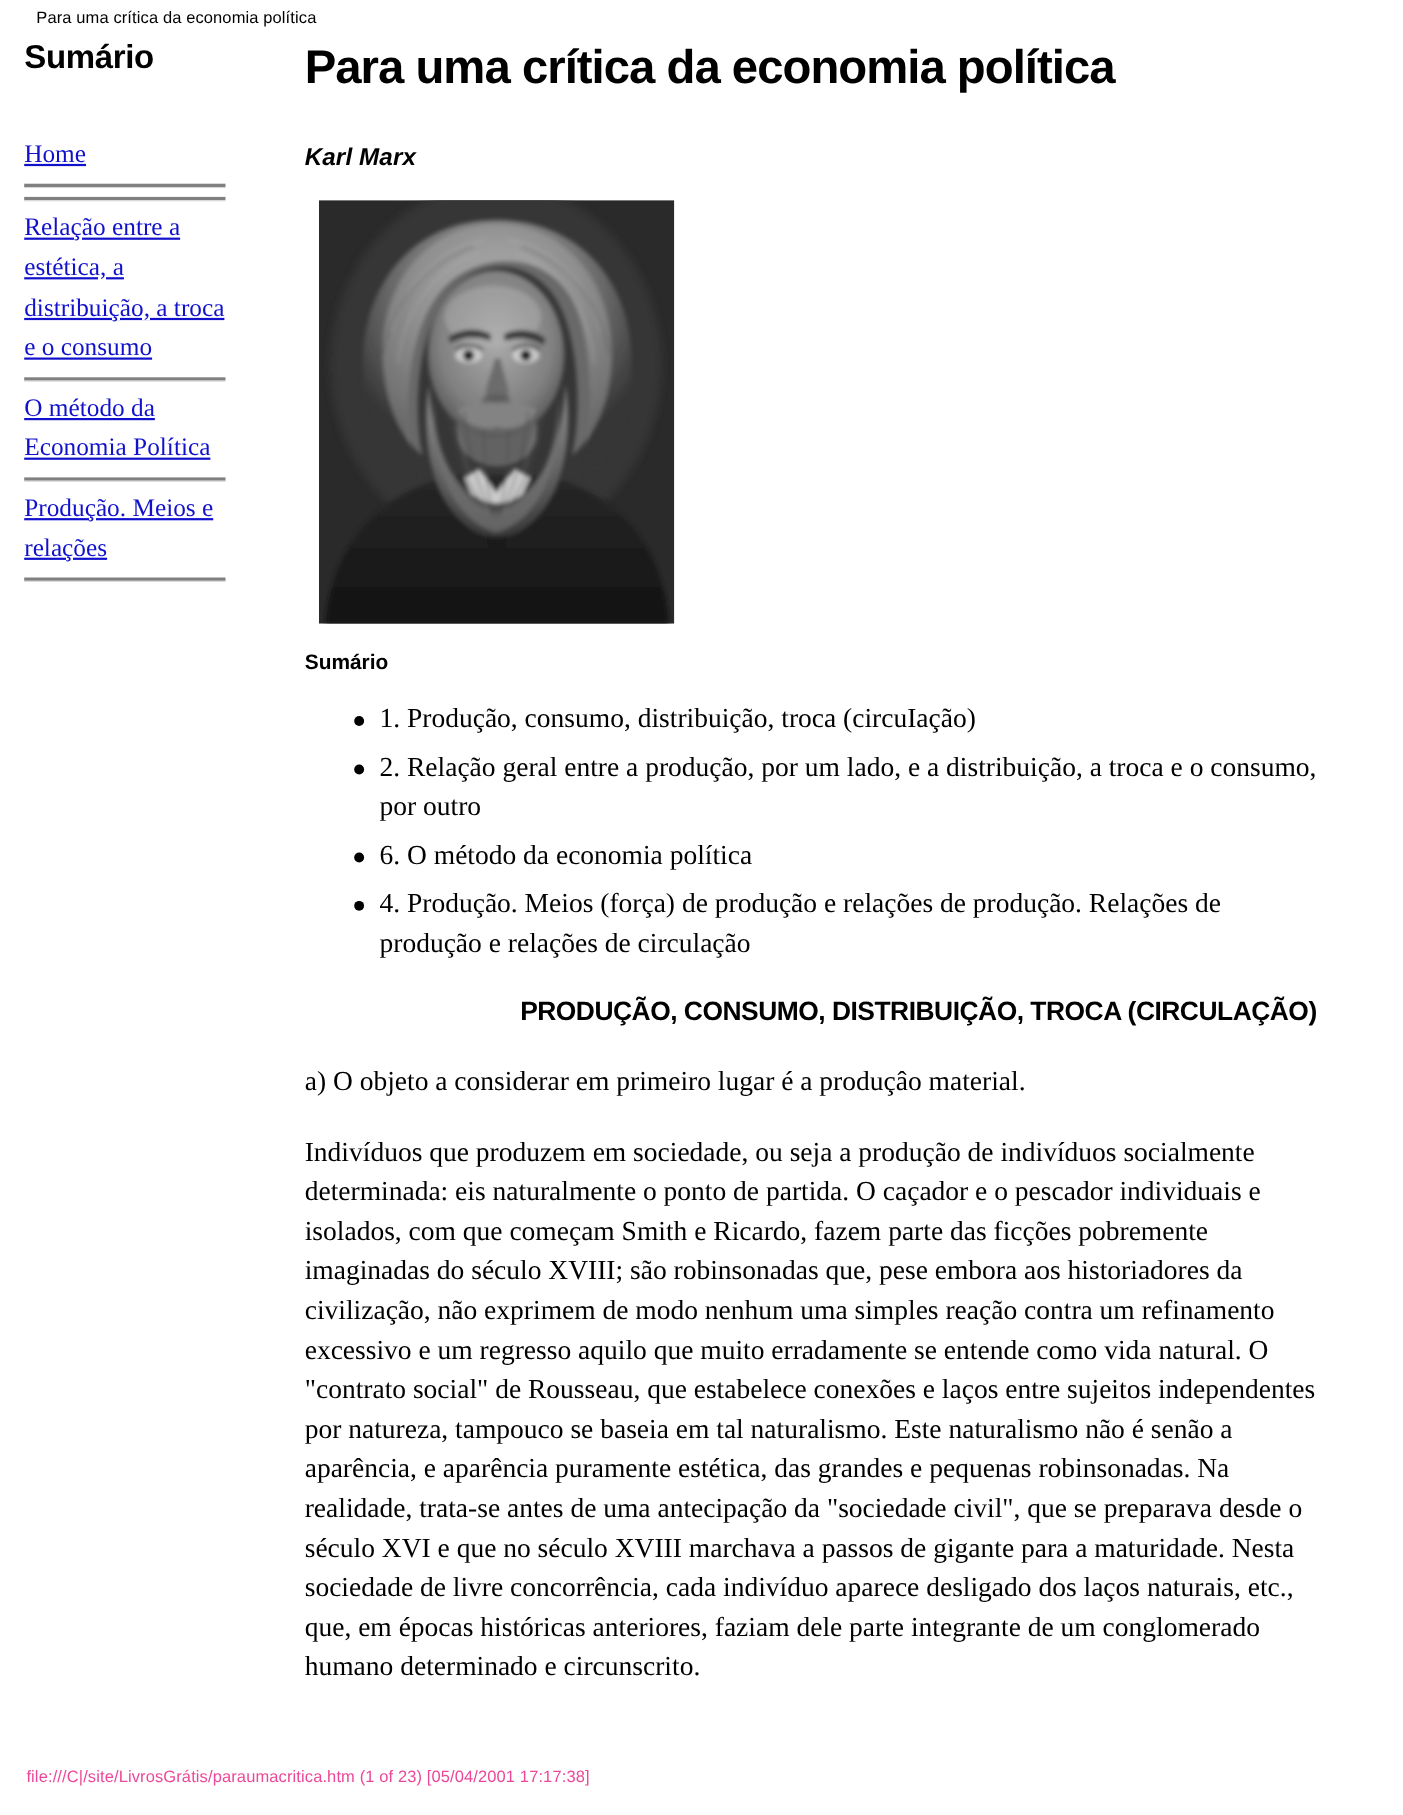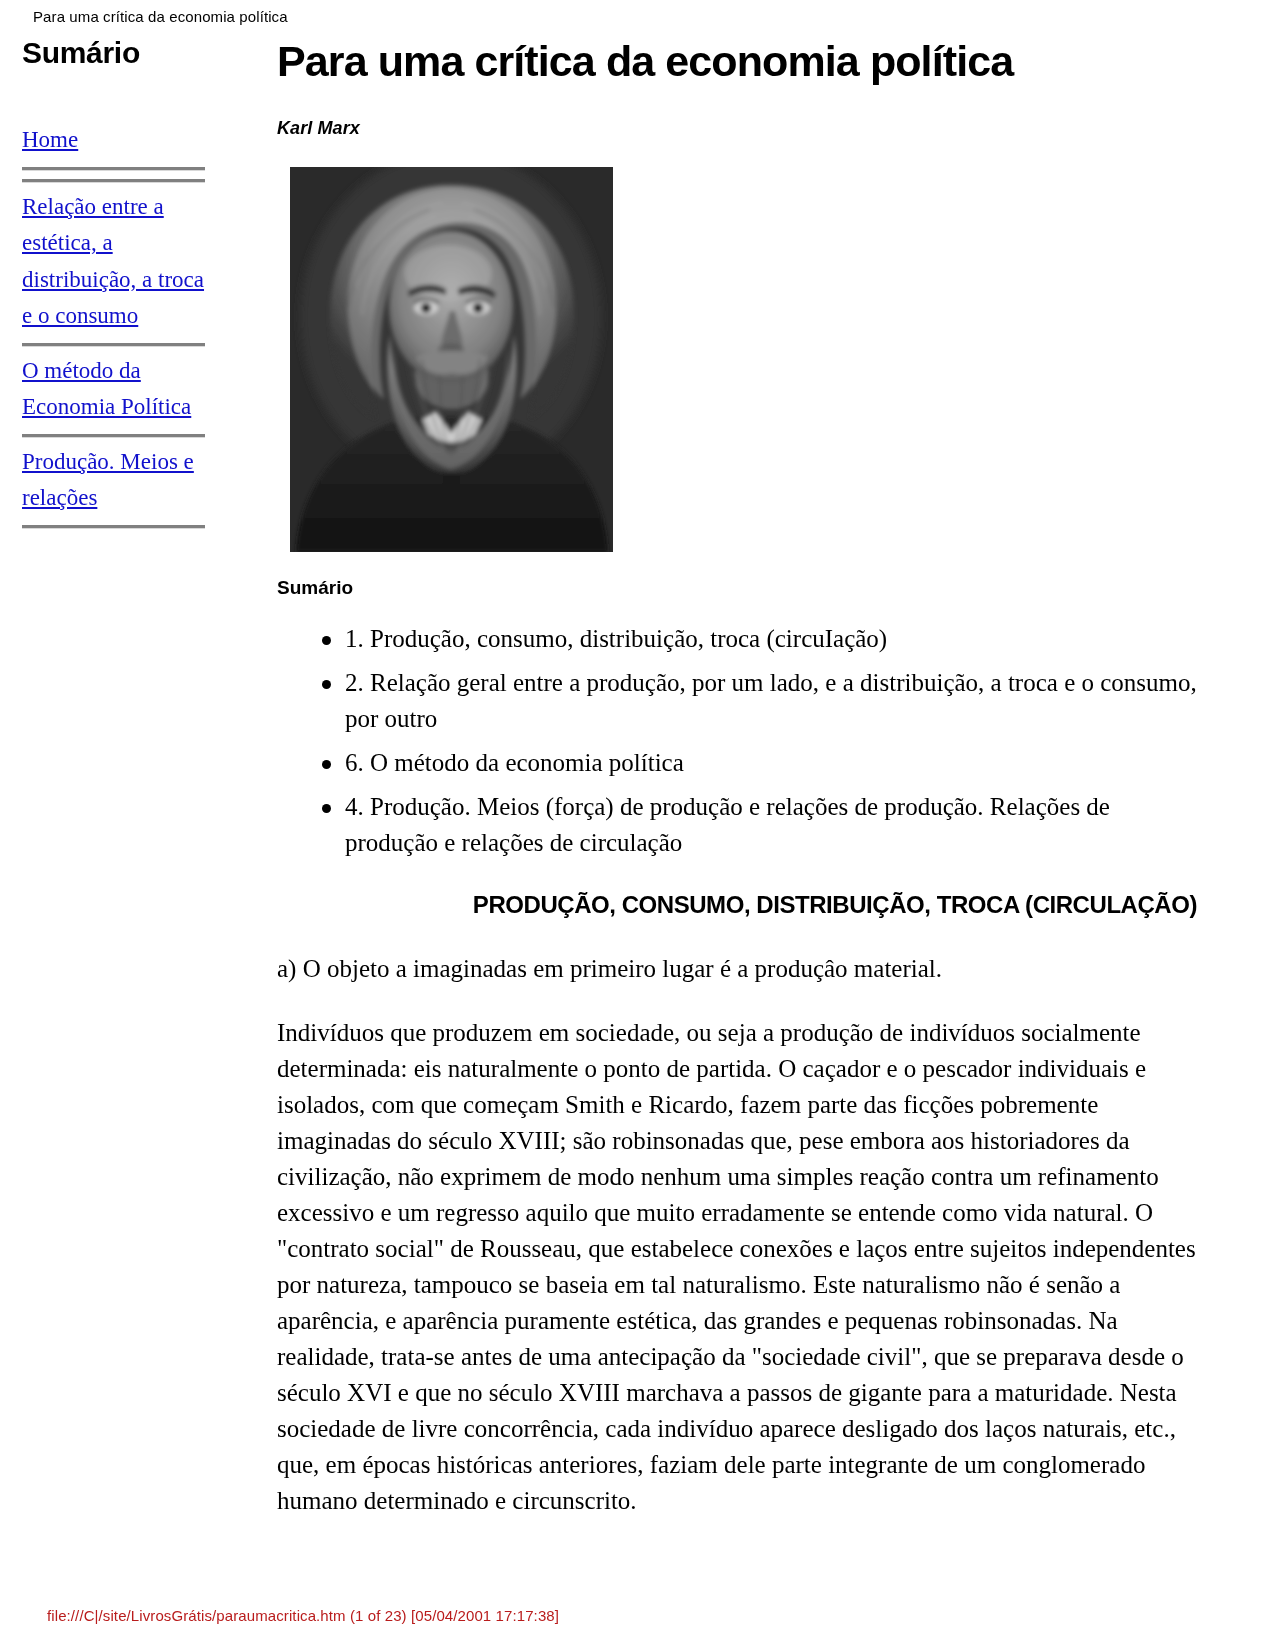--- a/index.html
+++ b/index.html
@@ -83,23 +83,23 @@
     font-size: 43px;
     line-height: 50px;
     margin: 0;
     letter-spacing: -0.9px;
     white-space: nowrap;
   }
   .doc-author {
     font-family: "Liberation Sans", "DejaVu Sans", sans-serif;
     font-weight: bold;
     font-style: italic;
-    font-size: 18px;
+    font-size: 22px;
     line-height: 26px;
-    margin: 29px 0 0 0;
+    margin: 44px 0 0 0;
     letter-spacing: 0.1px;
   }
   .portrait {
     margin: 26px 0 0 13px;
     width: 323px;
     height: 385px;
     display: block;
     border: 0;
   }
   .toc-heading {
@@ -147,25 +147,25 @@
     margin: 28px 0 0 0;
     text-align: left;
   }
   p.body-text.lead {
     margin-top: 32px;
   }
 
   
   .print-footer {
     position: absolute;
-    left: 47px;
+    left: 24px;
     top: 1607px;
     font-family: "Liberation Sans", "DejaVu Sans", sans-serif;
     font-size: 15px;
-    color: #b91c1c;
+    color: #ec4899;
     letter-spacing: 0.1px;
   }
 </style>
 </head>
 <body>
 
 <div class="print-header">Para uma crítica da economia política</div>
 
 <div class="page">
 
@@ -300,19 +300,19 @@
 
     <ul class="toc">
       <li>1. Produção, consumo, distribuição, troca (circuIação)</li>
       <li>2. Relação geral entre a produção, por um lado, e a distribuição, a troca e o consumo, por outro</li>
       <li>6. O método da economia política</li>
       <li>4. Produção. Meios (força) de produção e relações de produção. Relações de produção e relações de circulação</li>
     </ul>
 
     <div class="section-heading">PRODUÇÃO, CONSUMO, DISTRIBUIÇÃO, TROCA (CIRCULAÇÃO)</div>
 
-    <p class="body-text lead">a) O objeto a imaginadas em primeiro lugar é a produçâo material.</p>
+    <p class="body-text lead">a) O objeto a considerar em primeiro lugar é a produçâo material.</p>
     <p class="body-text">Indivíduos que produzem em sociedade, ou seja a produção de indivíduos socialmente determinada: eis naturalmente o ponto de partida. O caçador e o pescador individuais e isolados, com que começam Smith e Ricardo, fazem parte das ficções pobremente imaginadas do século XVIII; são robinsonadas que, pese embora aos historiadores da civilização, não exprimem de modo nenhum uma simples reação contra um refinamento excessivo e um regresso aquilo que muito erradamente se entende como vida natural. O "contrato social" de Rousseau, que estabelece conexões e laços entre sujeitos independentes por natureza, tampouco se baseia em tal naturalismo. Este naturalismo não é senão a aparência, e aparência puramente estética, das grandes e pequenas robinsonadas. Na realidade, trata-se antes de uma antecipação da "sociedade civil", que se preparava desde o século XVI e que no século XVIII marchava a passos de gigante para a maturidade. Nesta sociedade de livre concorrência, cada indivíduo aparece desligado dos laços naturais, etc., que, em épocas históricas anteriores, faziam dele parte integrante de um conglomerado humano determinado e circunscrito.</p>
 
   </div>
 </div>
 
 <div class="print-footer">file:///C|/site/LivrosGrátis/paraumacritica.htm (1 of 23) [05/04/2001 17:17:38]</div>
 
 </body></html>

